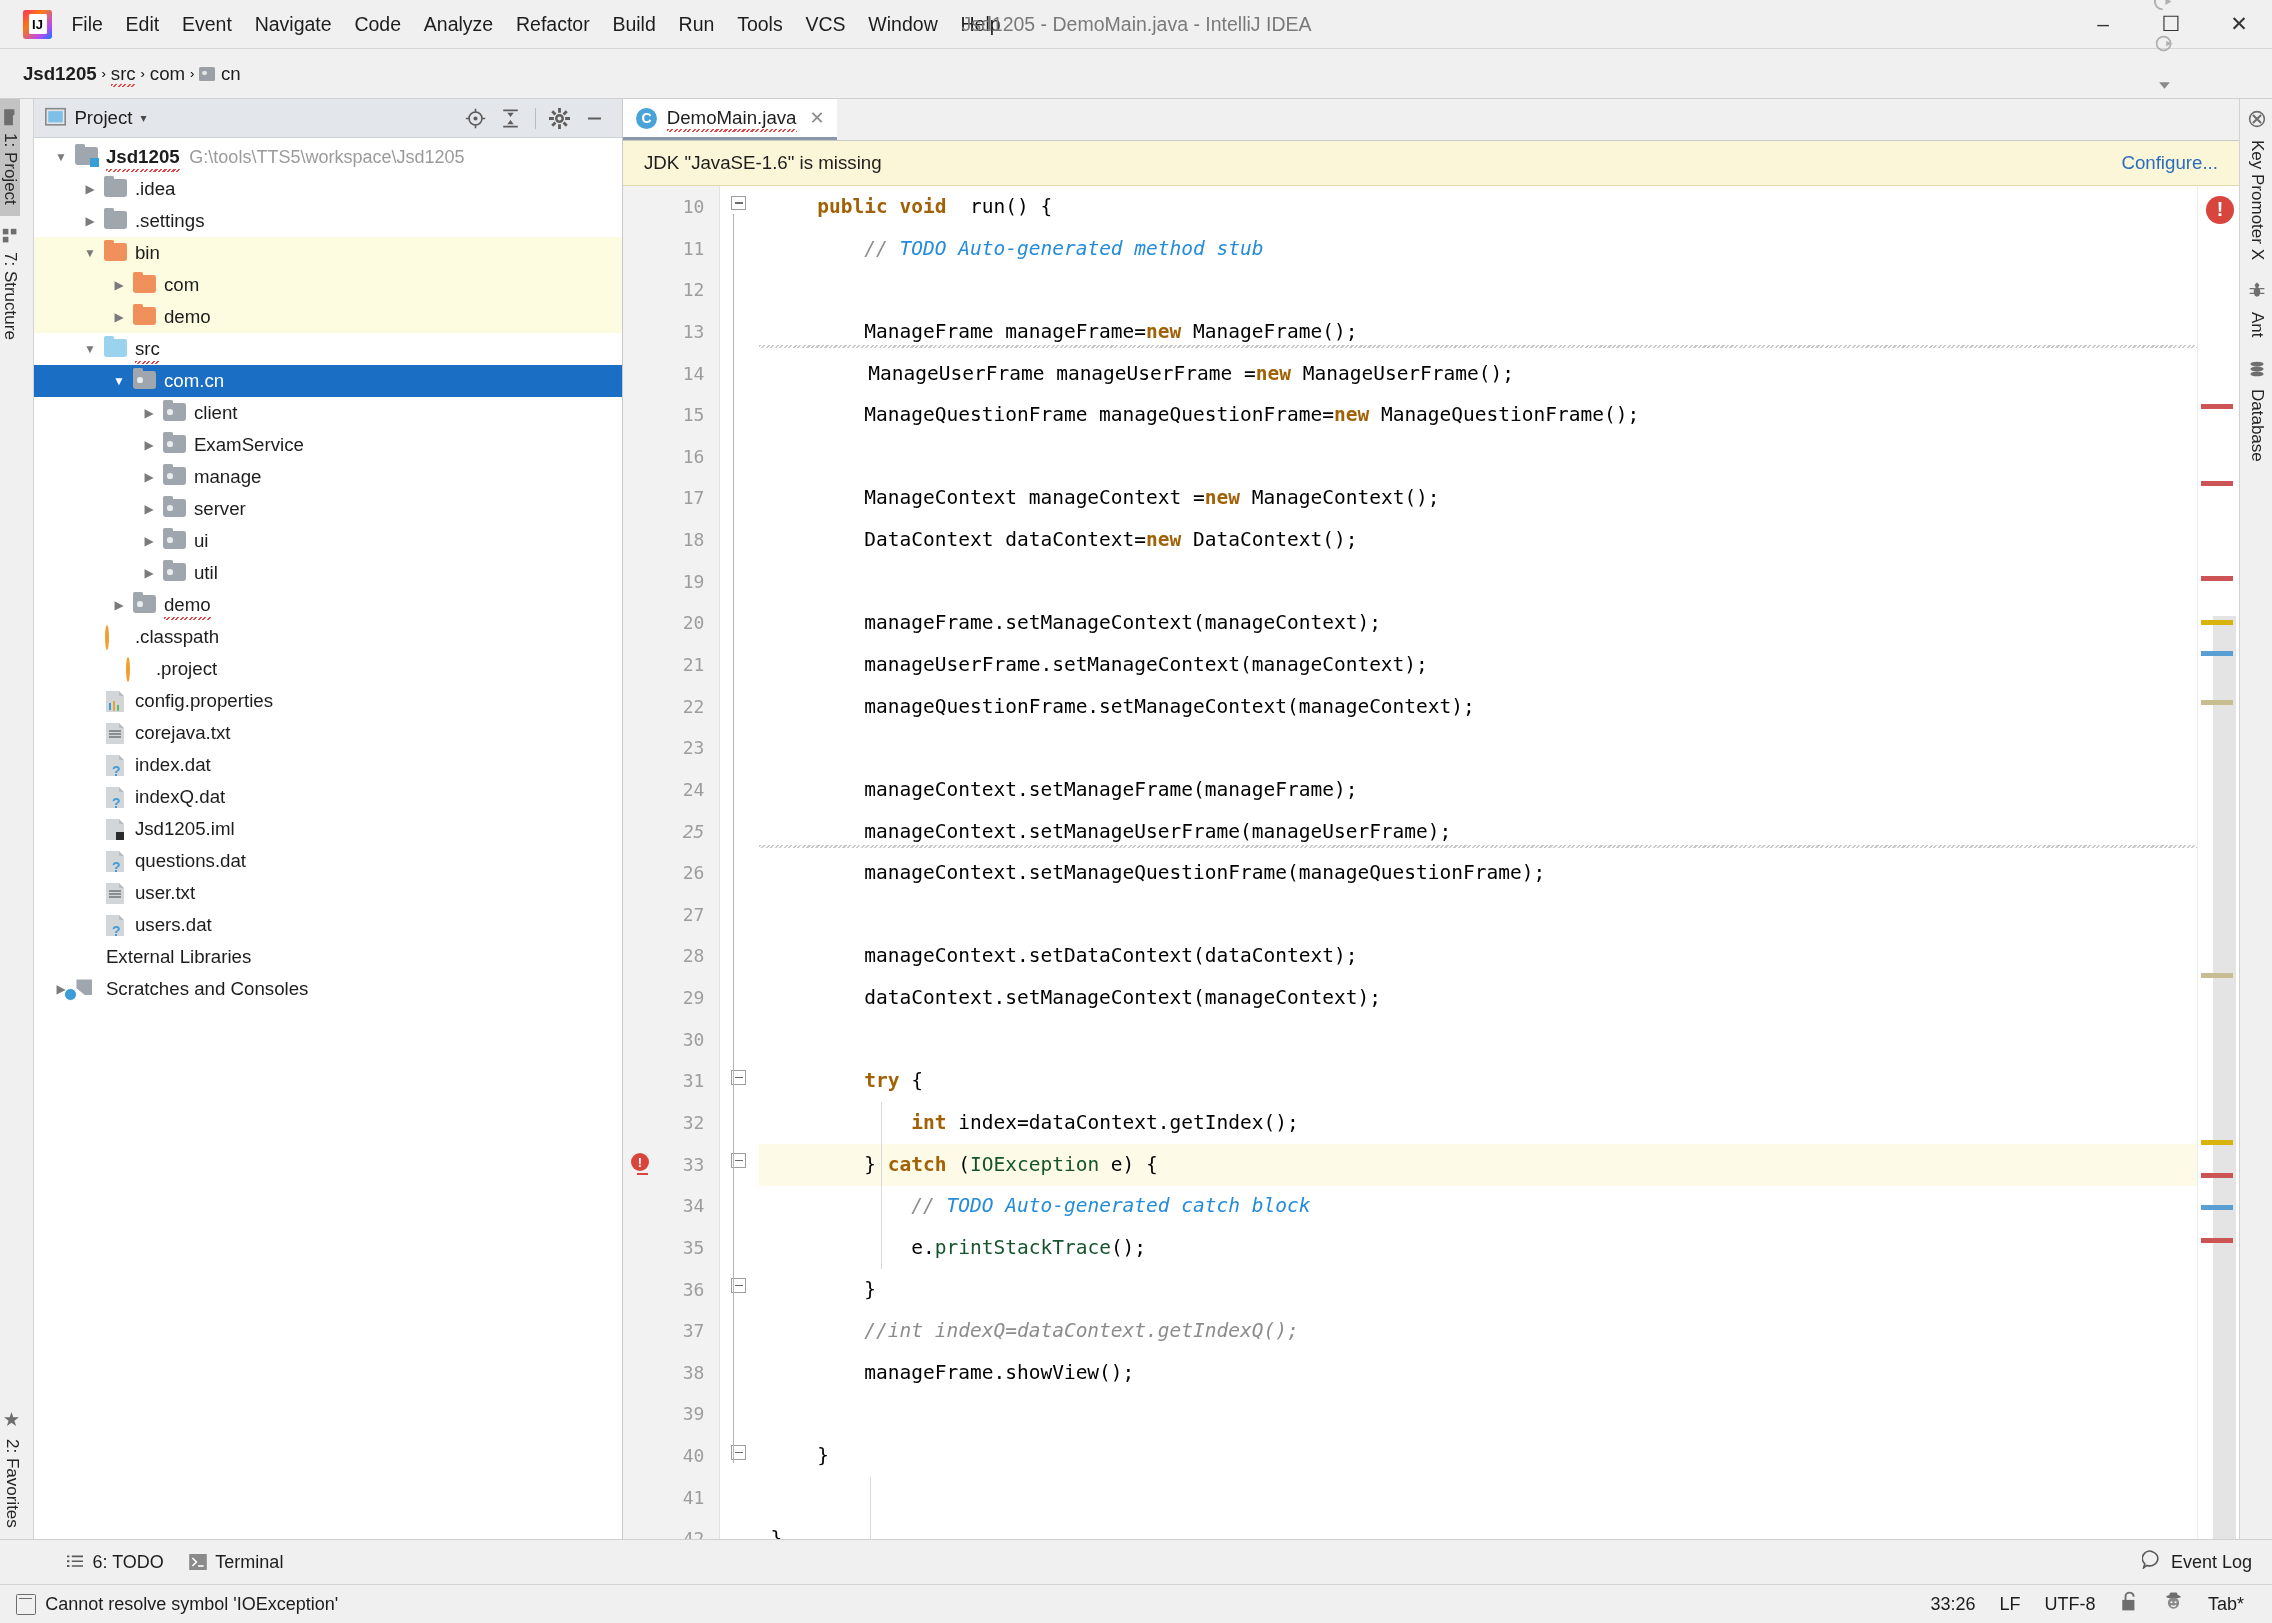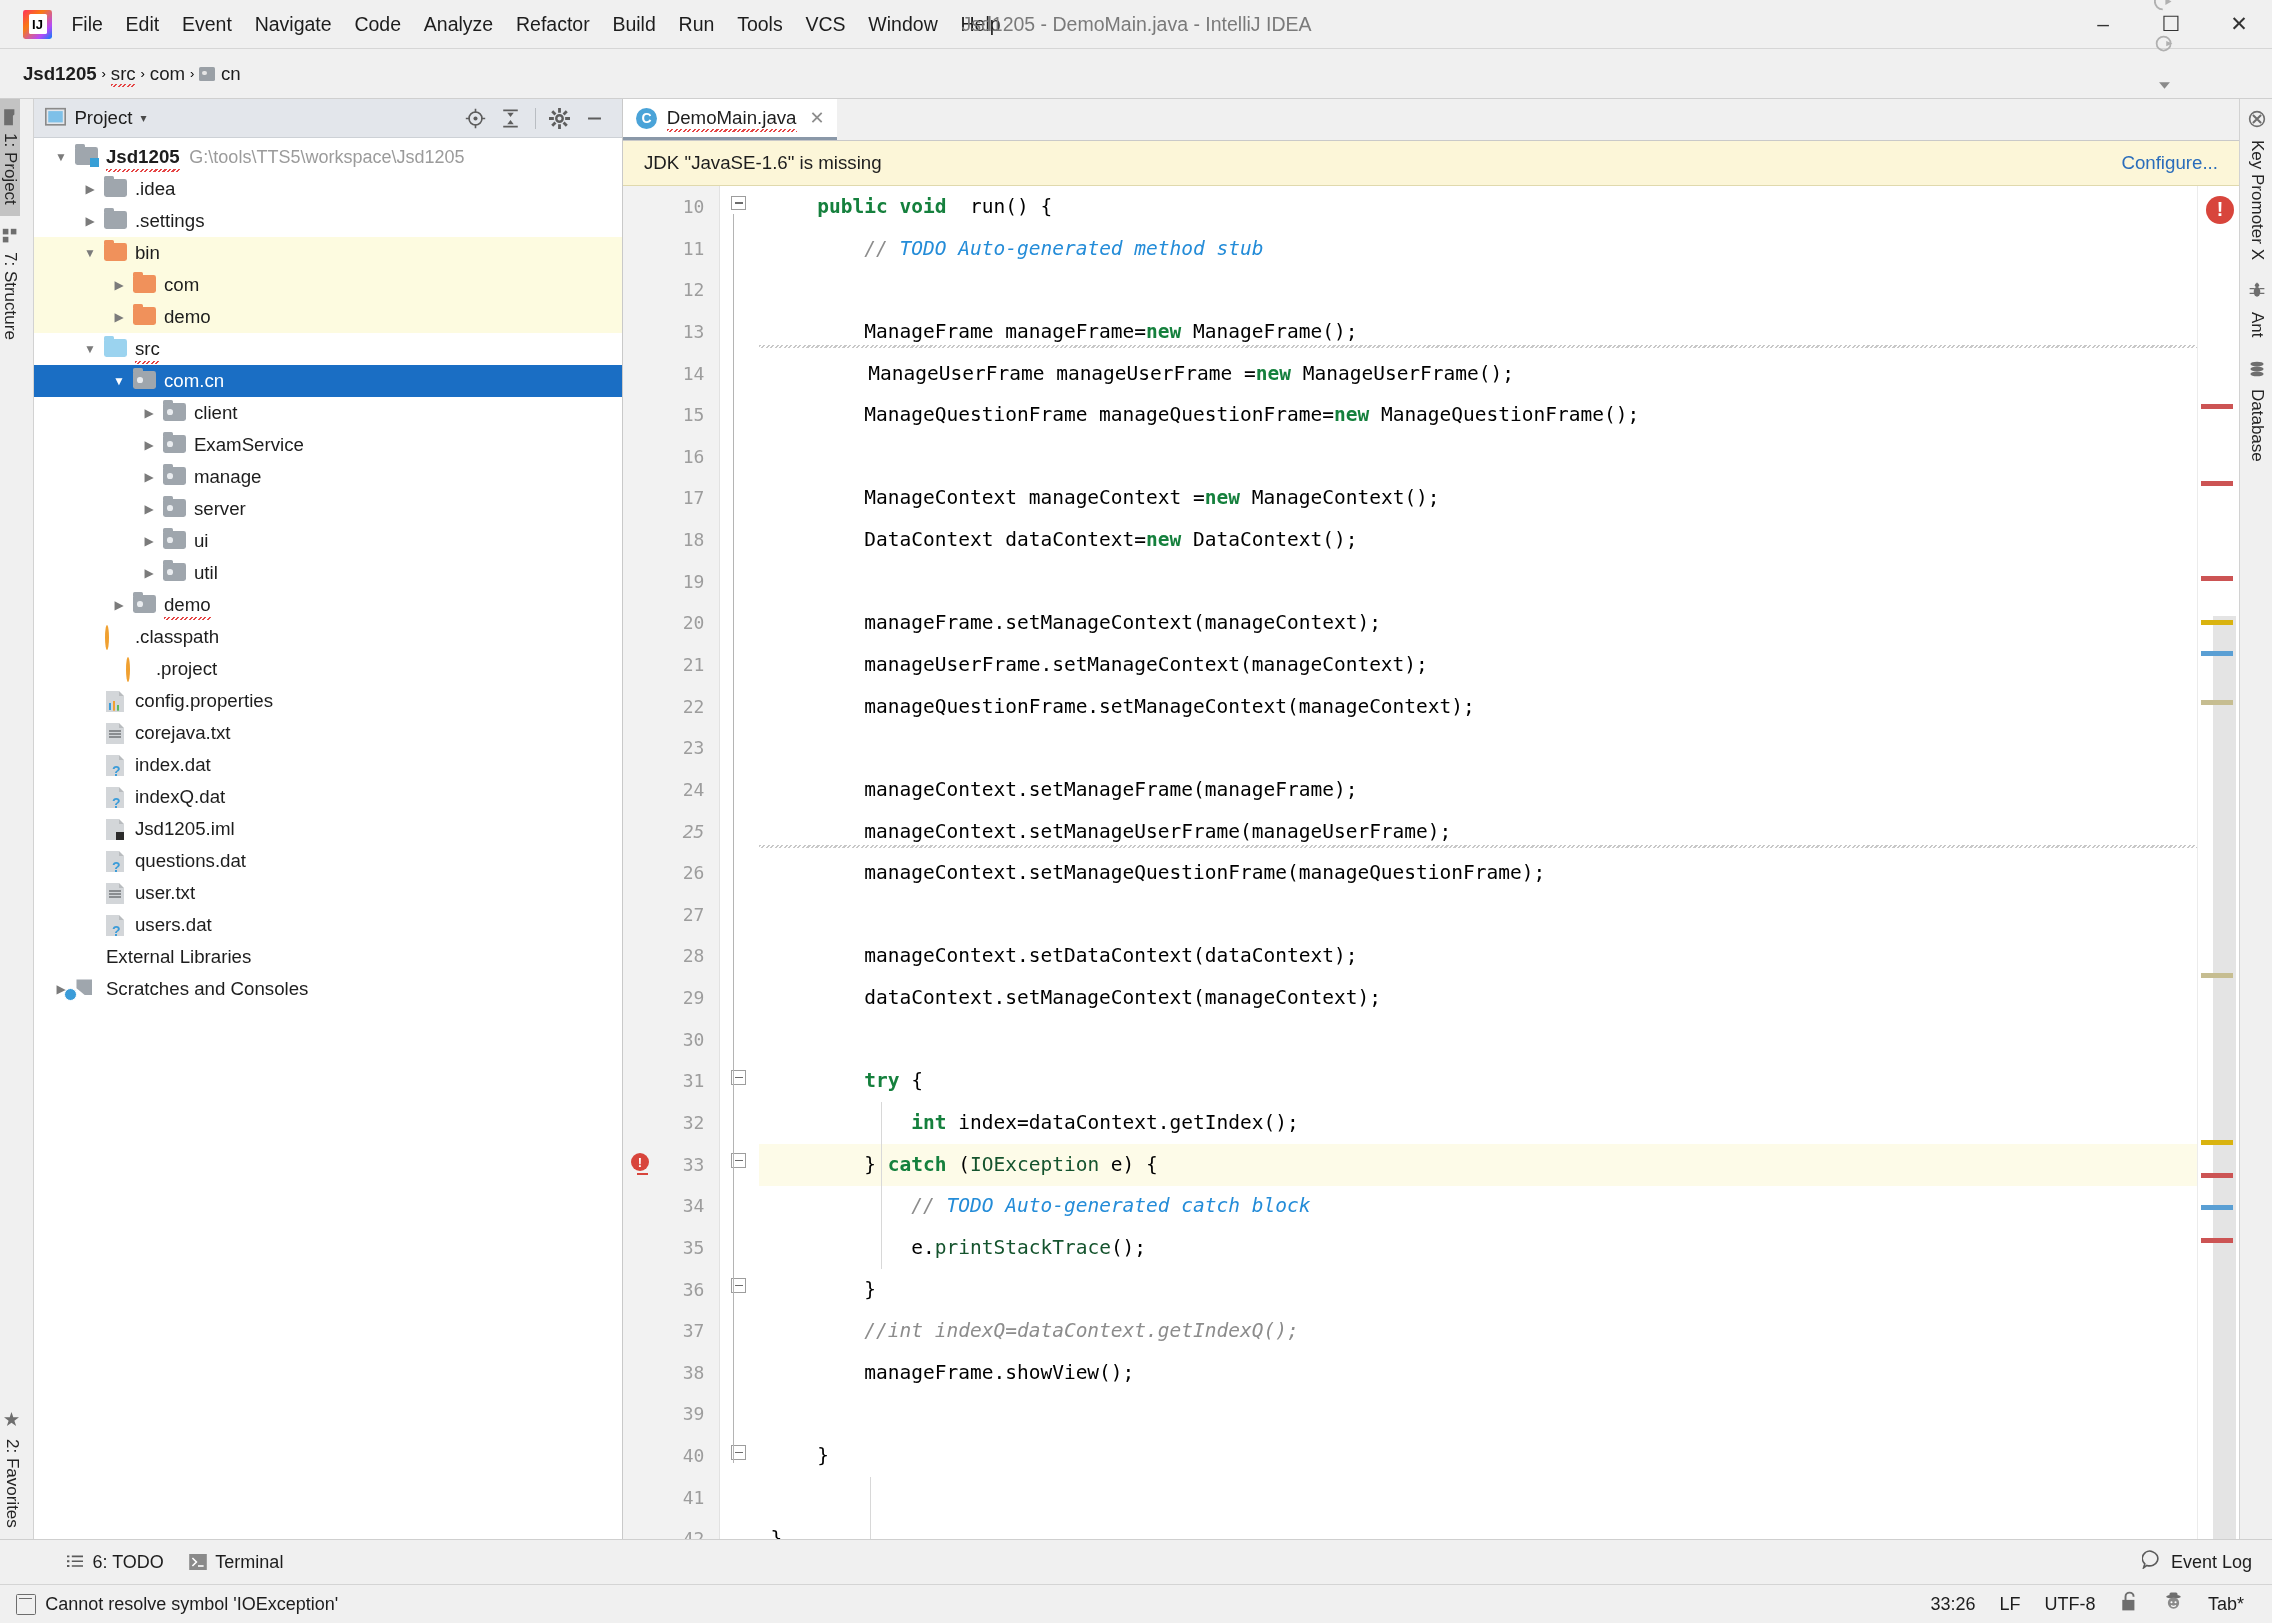--- a/index.html
+++ b/index.html
@@ -284,21 +284,21 @@
     font-family: "Liberation Sans", sans-serif;
   }
   .errbulb .stem { width: 11.4px; height: 2.4px; background: #d8453c; margin: 1.6px auto 0; }
 
   .cline {
     height: 42px; line-height: 42px;
     font-family: "DejaVu Sans Mono", monospace; font-size: 19.5px; color: #000;
     white-space: pre; padding-left: 11.4px; position: relative;
   }
   .cline.hl { background: #fdfbe8; }
-  .kw { color: #15803d; font-weight: bold; }
+  .kw { color: #a16207; font-weight: bold; }
   .cmt { color: #8c8c8c; font-style: italic; }
   .todo { color: #248cd8; font-style: italic; }
   .err { color: #14532d; }
   .errwave { position: relative; }
   .errwave::after {
     content:""; position:absolute; left:0; right:0; bottom:4.9px; height:3.2px;
     background-image: repeating-linear-gradient(135deg,#c8c8c8 0 1.6px,transparent 1.6px 3.2px);
   }
   .indent-guide { position: absolute; top:0; bottom:0; width:0.8px; background:#d8d8d8; }
 

